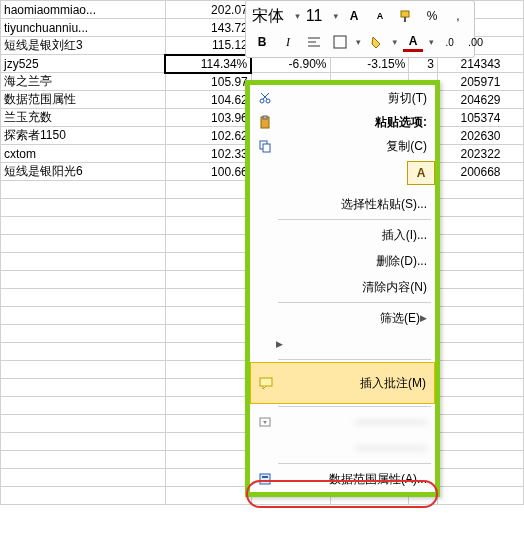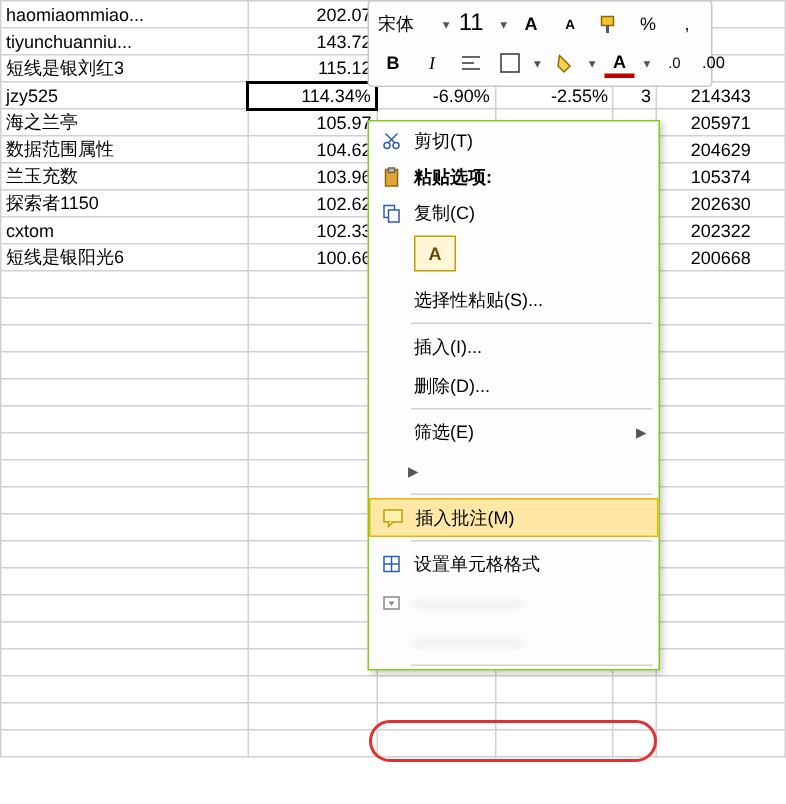--- a/index.html
+++ b/index.html
@@ -8,28 +8,28 @@
   .sheet td { border: 1px solid #d0d0d0; height: 18px; padding: 0 3px; white-space: nowrap; overflow: hidden; }
   .sheet td.name { width: 115px; }
   .sheet td.val { width: 60px; text-align: right; }
   .sheet td.pct1 { width: 55px; text-align: right; }
   .sheet td.pct2 { width: 55px; text-align: right; }
   .sheet td.sm { width: 20px; text-align: right; }
   .sheet td.big { width: 60px; text-align: center; }
   .selcell { border: 2px solid #000 !important; position: relative; }
   .mini-toolbar { position: absolute; left: 245px; top: 0; width: 230px; height: 58px; background: #fdfdfd; border: 1px solid #c8c8c8; border-radius: 3px; padding: 3px 6px; display: flex; flex-direction: column; gap: 2px; }
   .tb-row { display: flex; align-items: center; gap: 6px; height: 24px; }
-  .tb-font { width: 48px; font-size: 12px; }
+  .tb-font { width: 48px; font-size: 16px; }
   .tb-size { width: 28px; font-size: 16px; }
   .tb-drop { font-size: 9px; color: #555; }
   .tb-btn { display: inline-flex; align-items: center; justify-content: center; min-width: 20px; height: 20px; font-size: 12px; cursor: pointer; }
   .tb-btn svg { display: block; }
-  .ctx { position: absolute; left: 245px; top: 80px; width: 195px; background: #fdfdfd; border: 1px solid #84cc16; box-shadow: 2px 2px 4px rgba(0,0,0,.2); }
+  .ctx { position: absolute; left: 245px; top: 80px; width: 195px; background: #fdfdfd; border: 5px solid #84cc16; box-shadow: 2px 2px 4px rgba(0,0,0,.2); text-align: right; }
   .ctx-item { display: flex; align-items: center; height: 26px; padding: 0 8px 0 4px; cursor: default; }
-  .ctx-item.hover { background: #ffe8a6; border: 1px solid #e5b500; height: 26px; }
+  .ctx-item.hover { background: #ffe8a6; border: 1px solid #e5b500; height: 42px; }
   .ctx-icon { width: 22px; display: flex; align-items: center; justify-content: center; }
   .ctx-label { flex: 1; padding-left: 4px; }
   .ctx-arrow { font-size: 9px; color: #555; }
   .ctx-sep { height: 1px; background: #d0d0d0; margin: 2px 4px 2px 28px; }
   .paste-opt { padding: 2px 0 6px 30px; }
   .paste-box { display: inline-flex; width: 28px; height: 24px; border: 1px solid #c0a000; background: #fff6d8; align-items: center; justify-content: center; font-weight: bold; color: #6a4a00; }
   .highlight-ring { position: absolute; border: 2px solid #e03030; border-radius: 14px; pointer-events: none; }
   .blur { filter: blur(3px); color: #999; }
 </style>
 </head>
@@ -58,21 +58,21 @@
         <td class="val">115.12</td>
         <td class="pct1"></td>
         <td class="pct2"></td>
         <td class="sm"></td>
         <td class="big"></td>
       </tr>
       <tr>
         <td class="name">jzy525</td>
         <td class="val selcell">114.34%</td>
         <td class="pct1">-6.90%</td>
-        <td class="pct2">-2.55%</td>
+        <td class="pct2">-3.15%</td>
         <td class="sm">3</td>
         <td class="big">214343</td>
       </tr>
       <tr>
         <td class="name">海之兰亭</td>
         <td class="val">105.97</td>
         <td class="pct1"></td>
         <td class="pct2"></td>
         <td class="sm"></td>
         <td class="big">205971</td>
@@ -349,20 +349,24 @@
   </div>
   <div class="ctx-sep"></div>
   <div class="ctx-item">
     <span class="ctx-icon"></span>
     <span class="ctx-label">插入(I)...</span>
   </div>
   <div class="ctx-item">
     <span class="ctx-icon"></span>
     <span class="ctx-label">删除(D)...</span>
   </div>
+  <div class="ctx-item">
+    <span class="ctx-icon"></span>
+    <span class="ctx-label">清除内容(N)</span>
+  </div>
   <div class="ctx-sep"></div>
   <div class="ctx-item">
     <span class="ctx-icon"></span>
     <span class="ctx-label">筛选(E)</span>
     <span class="ctx-arrow">▶</span>
   </div>
   <div class="ctx-item">
     <span class="ctx-icon"></span>
     <span class="ctx-arrow">▶</span>
   </div>
@@ -373,36 +377,35 @@
           <rect x="1" y="2" width="12" height="8" fill="#fff3b0" stroke="#c0a000"></rect>
           <path d="M4 10 L4 13 L7 10" fill="#fff3b0" stroke="#c0a000"></path>
         </svg>
       </span>
     <span class="ctx-label">插入批注(M)</span>
   </div>
   <div class="ctx-sep"></div>
   <div class="ctx-item">
     <span class="ctx-icon">
         <svg width="14" height="14">
-          <rect x="2" y="2" width="10" height="10" fill="none" stroke="#2a5db0"></rect>
-          <line x1="2" y1="7" x2="12" y2="7" stroke="#2a5db0"></line>
-          <line x1="7" y1="2" x2="7" y2="12" stroke="#2a5db0"></line>
-        </svg>
-      </span>
-    <span class="ctx-label">设置单元格格式</span>
-  </div>
-  <div class="ctx-item">
-    <span class="ctx-icon">
-        <svg width="14" height="14">
           <rect x="2" y="3" width="10" height="8" fill="#fff" stroke="#888"></rect>
           <path d="M5 6 L9 6 L7 9 Z" fill="#888"></path>
         </svg>
       </span>
     <span class="ctx-label blur">——————</span>
   </div>
   <div class="ctx-item">
     <span class="ctx-icon"></span>
     <span class="ctx-label blur">——————</span>
   </div>
   <div class="ctx-sep"></div>
+  <div class="ctx-item">
+    <span class="ctx-icon">
+        <svg width="14" height="14">
+          <rect x="2" y="2" width="10" height="10" fill="#dfefff" stroke="#2a5db0"></rect>
+          <rect x="4" y="4" width="6" height="2" fill="#2a5db0"></rect>
+        </svg>
+      </span>
+    <span class="ctx-label">数据范围属性(A)...</span>
+  </div>
 </div>
 
 <div class="highlight-ring" style="left:246px; top:480px; width:192px; height:28px;"></div>
 
 </body></html>

